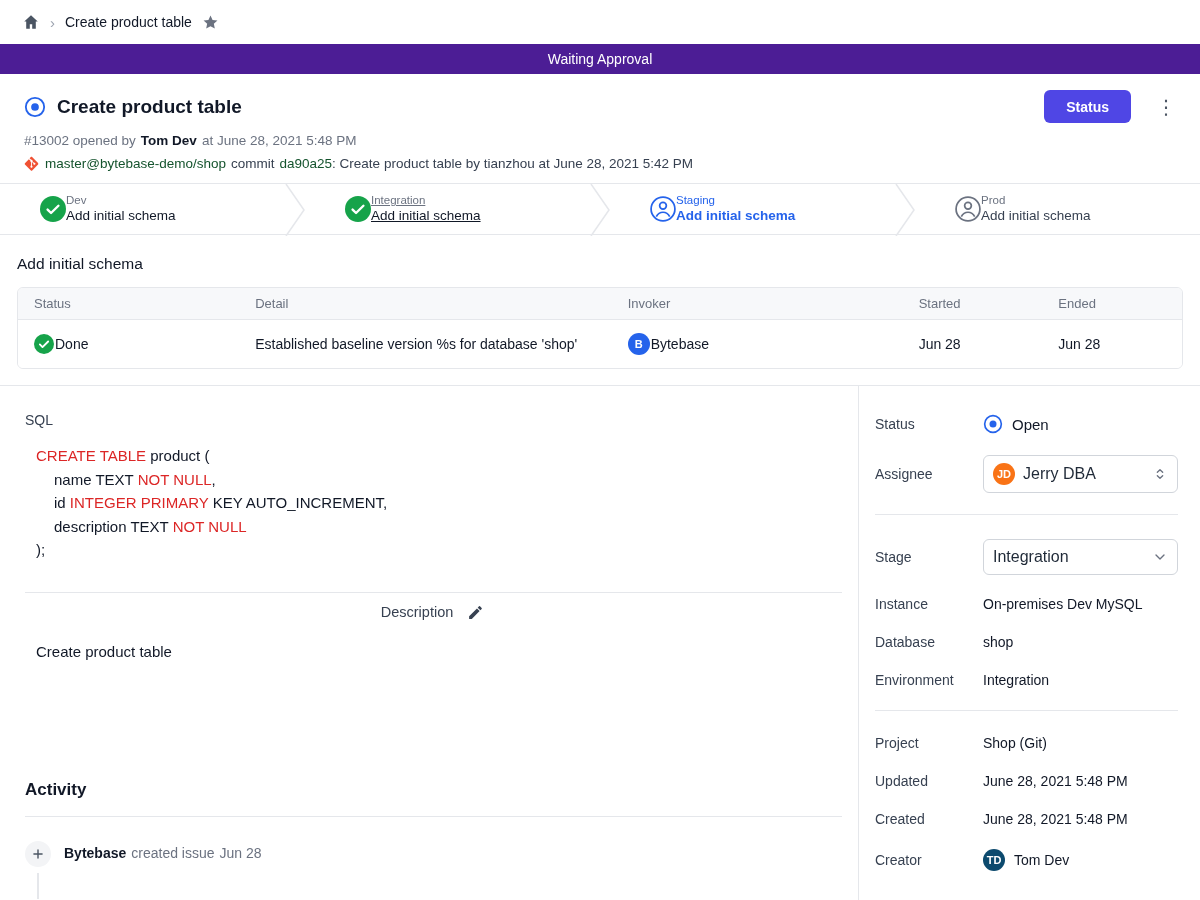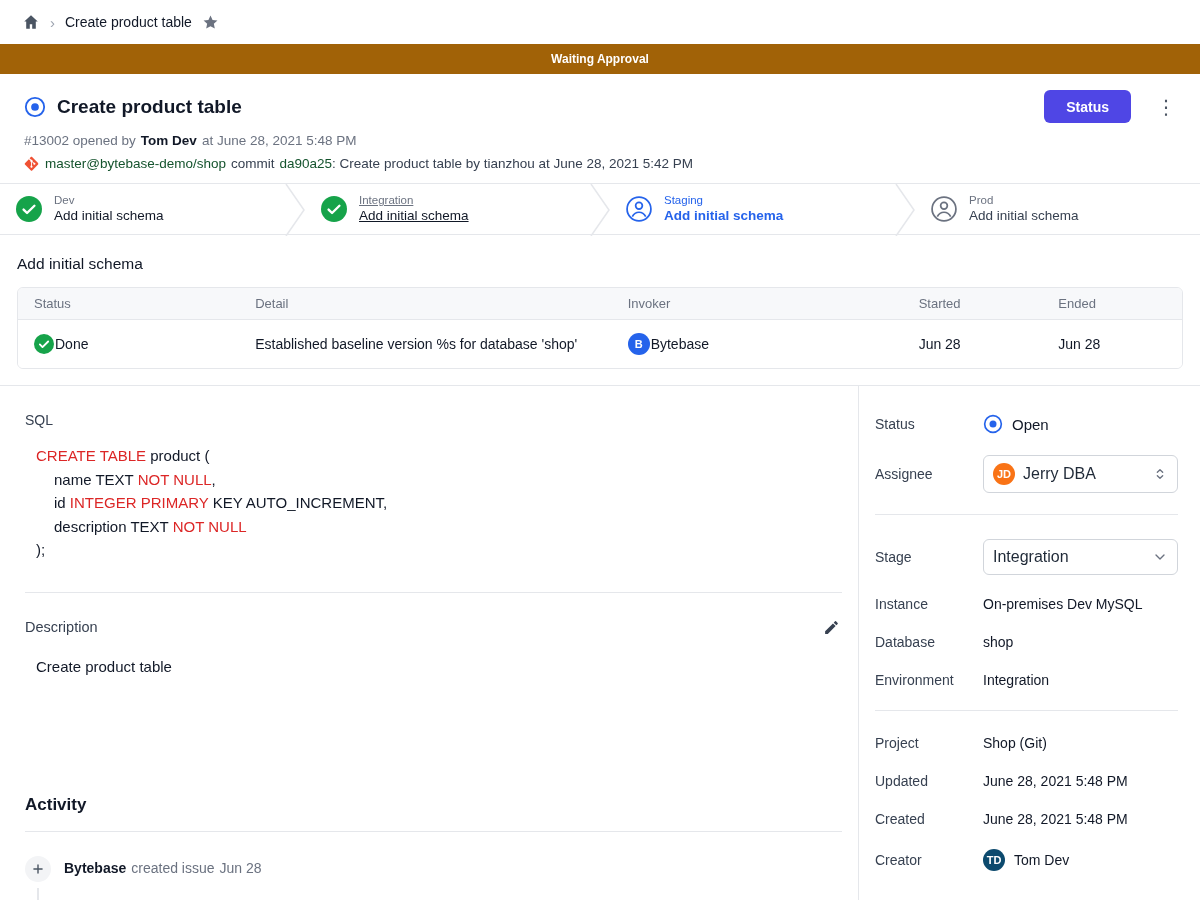--- a/index.html
+++ b/index.html
@@ -5,39 +5,39 @@
   * { margin:0; padding:0; box-sizing:border-box; }
   html,body { width:1200px; height:900px; overflow:hidden; }
   body { font-family:"Liberation Sans", sans-serif; background:#ffffff; color:#1f2937; display:flex; flex-direction:column; }
 
   
   .breadcrumb-bar { height:44px; display:flex; align-items:center; gap:10px; padding:0 22px; background:#fff; flex:0 0 auto; }
   .crumb-sep { color:#9ca3af; font-size:15px; }
   .crumb-title { font-size:14px; color:#111827; }
 
   
-  .banner { height:30px; background:#a16207; color:#fff; font-size:12px; font-weight:700; display:flex; align-items:center; justify-content:center; flex:0 0 auto; }
+  .banner { height:30px; background:#4c1d95; color:#fff; font-size:14px; font-weight:400; display:flex; align-items:center; justify-content:center; flex:0 0 auto; }
 
   
   .issue-header { padding:16px 24px 12px 24px; flex:0 0 auto; }
   .title-row { display:flex; align-items:center; gap:11px; }
   .issue-title { font-size:19px; font-weight:700; color:#111827; }
   .spacer { flex:1; }
   .approve-btn { background:#4f46e5; color:#fff; border:none; border-radius:6px; font-family:inherit; font-size:14px; font-weight:600; height:33px; padding:0 22px; cursor:pointer; }
   .kebab { margin-left:14px; font-size:20px; color:#4b5563; cursor:pointer; line-height:1; user-select:none; }
   .meta-row { margin-top:10px; font-size:13.5px; color:#6b7280; display:flex; gap:5px; }
   .meta-author { color:#111827; font-weight:600; }
   .commit-row { margin-top:8px; font-size:13.5px; color:#374151; display:flex; align-items:center; }
   .commit-row .git-icon { margin-right:6px; display:inline-flex; }
   .link { color:#14532d; cursor:pointer; }
   .commit-word { margin:0 5px; }
 
   
   .stage-bar { display:flex; align-items:stretch; border-top:1px solid #e5e7eb; border-bottom:1px solid #e5e7eb; height:52px; flex:0 0 auto; }
-  .stage { flex:1; display:flex; align-items:center; gap:12px; padding-left:16px; cursor:pointer; }
+  .stage { flex:1; display:flex; align-items:center; padding-left:40px; cursor:pointer; }
   .stg-text { display:flex; flex-direction:column; line-height:1.25; }
   .stg-env { font-size:11.5px; color:#6b7280; }
   .stg-task { font-size:13.5px; color:#111827; }
   .stage.active .stg-env { color:#2563eb; }
   .stage.active .stg-task { color:#2563eb; font-weight:700; }
   .stage.pending .stg-task { color:#374151; }
   .u { text-decoration:underline; }
   .stage-sep { flex:0 0 auto; display:block; }
 
   
@@ -61,21 +61,21 @@
 
   
   .sql-label { font-size:14px; color:#374151; }
   .sql-block { margin:16px 0 0 11px; font-size:15px; line-height:23.5px; color:#111827; }
   .sql-line { white-space:pre-wrap; }
   .sql-line.indent { padding-left:18px; }
   .kw { color:#dc2626; }
 
   .h-divider { border:none; border-top:1px solid #e5e7eb; margin:30px 0 0 0; }
 
-  .desc-row { margin-top:24px; display:flex; align-items:center; justify-content:space-between;gap:12px; }
+  .desc-row { margin-top:9px; display:flex; align-items:center; justify-content:center;gap:12px; }
   .desc-label { font-size:14.5px; color:#374151; }
   .edit-icon { cursor:pointer; display:inline-flex; padding:2px; }
   .desc-text { margin:20px 0 0 11px; font-size:15px; color:#111827; }
 
   .activity-title { margin-top:120px; font-size:17px; font-weight:700; color:#111827; }
   .activity-divider { border:none; border-top:1px solid #e5e7eb; margin:16px 0 0 0; }
   .activity-entry { margin-top:24px; display:flex; gap:13px; }
   .timeline { display:flex; flex-direction:column; align-items:center; }
   .plus-icon { width:26px; height:26px; border-radius:50%; background:#f3f4f6; display:inline-flex; align-items:center; justify-content:center; }
   .tl-line { width:2px; flex:1; min-height:26px; background:#e5e7eb; margin-top:6px; }

